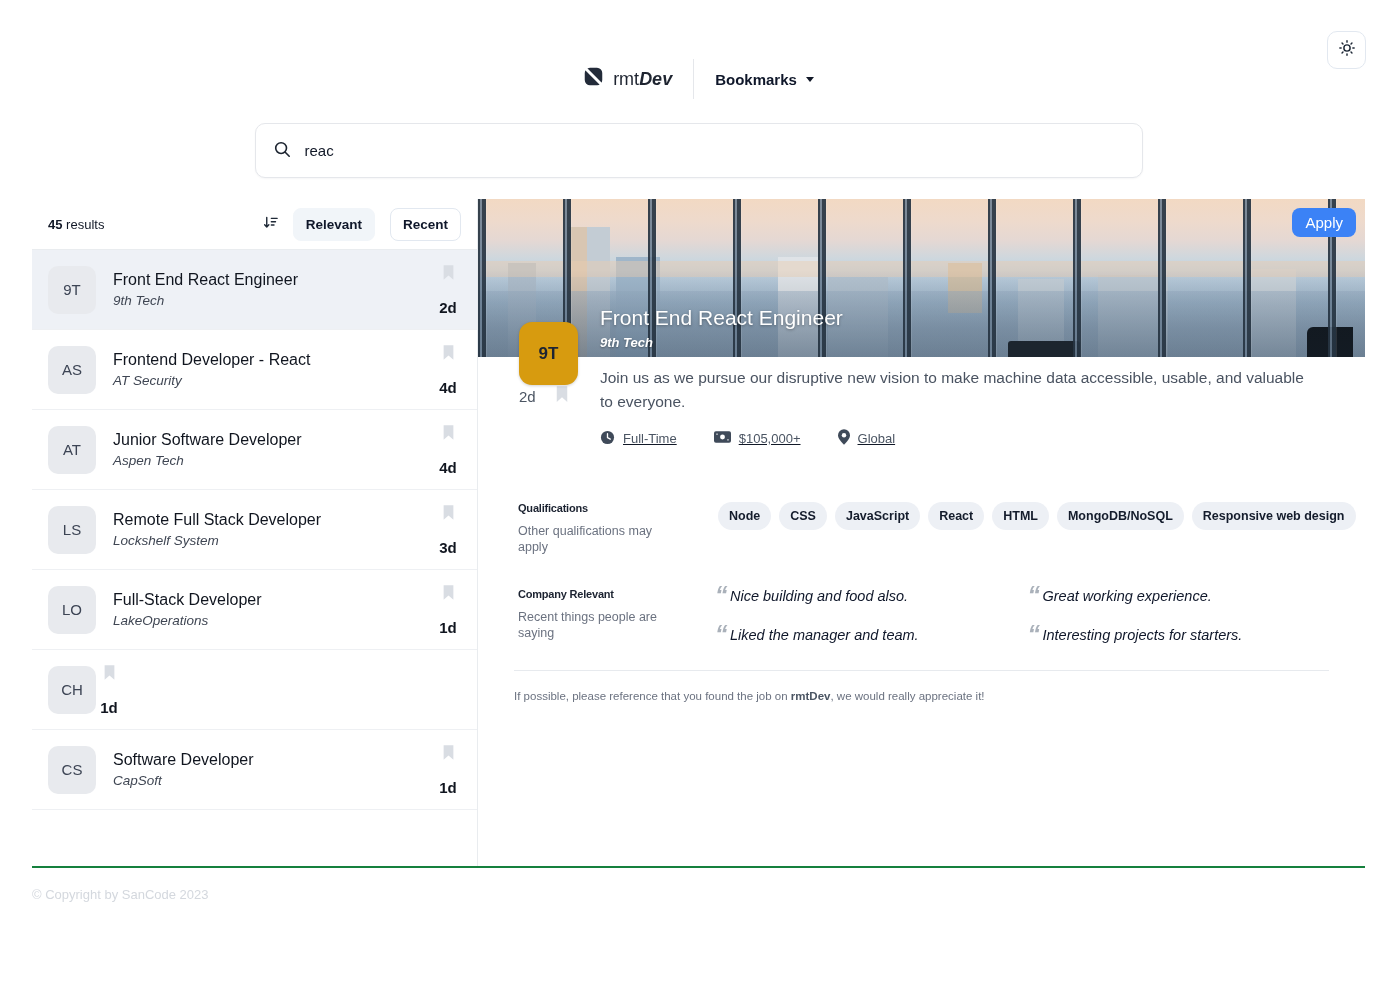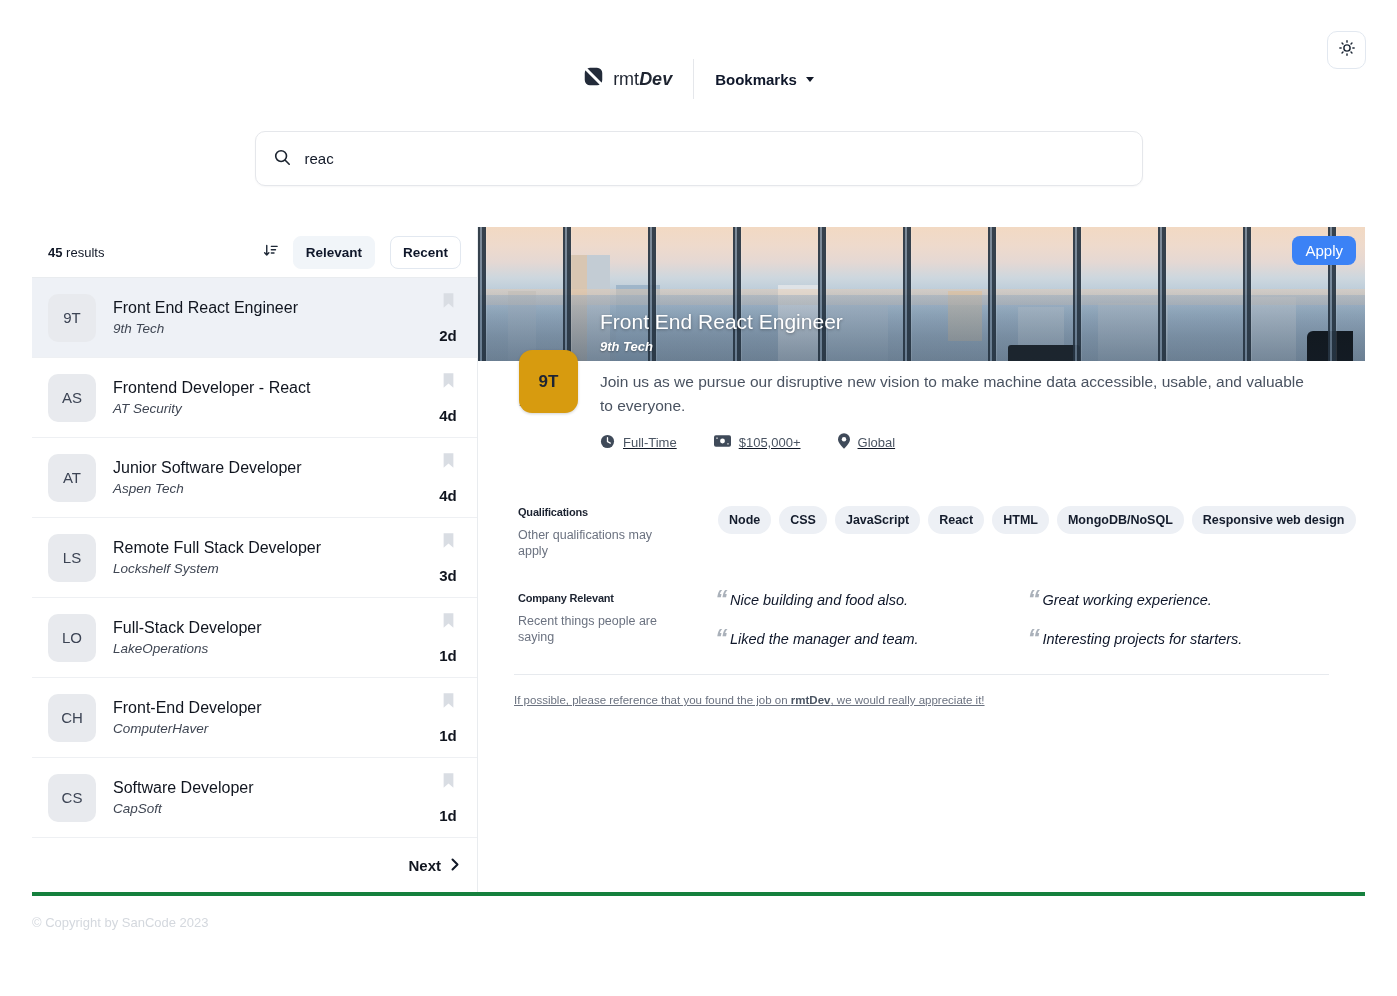--- a/index.html
+++ b/index.html
@@ -20,32 +20,32 @@
     display:flex; justify-content:center; align-items:center; padding-top:59px;
   }
   .brand { display:flex; align-items:center; gap:9px; font-size:18px; color:#1e2430; cursor:pointer; }
   .brand .suffix { font-weight:700; font-style:italic; }
   .header-divider { width:1px; height:40px; background:#e5e7eb; margin:0 21px; }
   .bookmarks { display:flex; align-items:center; gap:9px; font-weight:600; font-size:15px; color:#0f172a; cursor:pointer; }
   .caret-down { width:0; height:0; border-left:4.5px solid transparent; border-right:4.5px solid transparent; border-top:5.5px solid #111827; }
 
   
   .search-wrap {
-    width:888px; height:55px; margin:32px auto 0; background:#fff;
+    width:888px; height:55px; margin:24px auto 0; background:#fff;
     border:1px solid #e5e7eb; border-radius:10px;
     display:flex; align-items:center; padding:0 17px; gap:12px;
     box-shadow:0 1px 2px rgba(16,24,40,0.04);
   }
   .search-wrap input {
     border:none; outline:none; flex:1; font-size:15px; color:#111827;
     font-family:inherit; background:transparent;
   }
 
   
-  .main { display:flex; margin:41px 32px 0; height:669px; border-bottom:4px solid #15803d; }
+  .main { display:flex; margin:21px 32px 0; height:669px; border-bottom:2px solid #15803d; }
   .sidebar { width:446px; flex-shrink:0; border-right:1px solid #e9ecef; display:flex; flex-direction:column; }
   .detail { flex:1; min-width:0; position:relative; }
 
   
   .results-header { height:51px; flex-shrink:0; display:flex; align-items:center; padding:0 16px; border-bottom:1px solid #e9ecef; }
   .results-count { font-size:13px; color:#111827; }
   .results-count .cnt { font-weight:700; }
   .sort-controls { margin-left:auto; display:flex; align-items:center; gap:14px; }
   .sort-buttons { display:flex; gap:15px; }
   .sort-btn {
@@ -72,21 +72,21 @@
   .bm-icon { display:block; }
   .jdays { font-size:15px; font-weight:700; color:#10151f; }
 
   .next-row {
     flex:1; display:flex; align-items:center; justify-content:flex-end;
     padding-right:18px; gap:10px; font-size:15px; font-weight:700; color:#10151f; cursor:pointer;
   }
 
   
   .hero {
-    height:134px; position:relative; overflow:hidden;
+    height:158px; position:relative; overflow:hidden;
     background:linear-gradient(180deg,#f2d9c3 0%,#eedacc 14%,#e5d8d3 26%,#cdd7de 38%,#b5c8d8 52%,#a3bacd 66%,#9db0c2 82%,#a6b6c4 100%);
   }
   .hb { position:absolute; }
   .b1 { left:90px;  top:28px; width:42px; height:145px; background:linear-gradient(90deg,#d8c6b2 0 45%,#c3ccd4 45%); }
   .b2 { left:138px; top:58px; width:44px; height:115px; background:#9fb6ca; }
   .b3 { left:300px; top:58px; width:40px; height:115px; background:#dfe3e7; }
   .b4 { left:350px; top:78px; width:60px; height:95px;  background:#b3c2cf; }
   .b5 { left:470px; top:64px; width:34px; height:50px;  background:#cdbfa9; }
   .b6 { left:620px; top:76px; width:70px; height:97px;  background:#bcc8d2; }
   .b7 { left:768px; top:70px; width:50px; height:103px; background:#c9d2d9; }
@@ -135,21 +135,21 @@
   .section-h { font-size:11px; font-weight:700; color:#1b2230; letter-spacing:-0.2px; }
   .section-sub { font-size:12.5px; color:#6b7280; margin-top:9px; max-width:150px; line-height:16px; }
   .tags { flex:1; display:flex; flex-wrap:nowrap; gap:8px; align-items:flex-start; }
   .tag { background:#edf0f5; border-radius:999px; padding:7px 11px; font-size:12.5px; font-weight:700; color:#141c2c; white-space:nowrap; }
   .reviews-grid { flex:1; display:grid; grid-template-columns:1fr 1fr; column-gap:14px; row-gap:23px; align-content:start; }
   .review { font-style:italic; color:#0f172a; font-size:14.5px; position:relative; padding-left:12px; }
   .quote-mark { position:absolute; left:-3px; top:-7px; font-size:25px; font-weight:700; color:#aab1ba; font-style:italic; }
   .quote-mark::before { content:"\201C"; }
 
   .divider { border:none; border-top:1px solid #e7eaee; margin:27px 36px 0; }
-  .detail-note { padding:19px 36px 0; font-size:11.5px; color:#6b7280;text-decoration:underline; }
+  .detail-note { padding:19px 36px 0; font-size:11.5px; color:#6b7280; }
   .detail-note .brand-bold { font-weight:700; color:#4b5563; }
 
   .copyright { margin:19px 0 0 32px; font-size:13px; color:#d4d8de; }
 </style>
 </head>
 <body>
 
 <div class="theme-toggle">
   <span>
     <svg width="22" height="22" viewBox="0 0 24 24" fill="none" stroke="#1f2937" stroke-width="1.6" stroke-linecap="round">
@@ -286,24 +286,20 @@
               <svg width="13" height="17" viewBox="0 0 16 20">
                 <path d="M2 1h12v18l-6-5.2L2 19z" fill="#d9dde3"></path>
               </svg>
             </span>
             <div class="jdays">1d</div>
           </div>
         </div>
 
         <div class="job-item">
           <div class="jbadge">CH</div>
-          <div class="jmid">
-            <div class="jtitle">Front-End Developer</div>
-            <div class="jcompany">ComputerHaver</div>
-          </div>
           <div class="jright">
             <span class="bm-icon">
               <svg width="13" height="17" viewBox="0 0 16 20">
                 <path d="M2 1h12v18l-6-5.2L2 19z" fill="#d9dde3"></path>
               </svg>
             </span>
             <div class="jdays">1d</div>
           </div>
         </div>
 
@@ -317,28 +313,20 @@
             <span class="bm-icon">
               <svg width="13" height="17" viewBox="0 0 16 20">
                 <path d="M2 1h12v18l-6-5.2L2 19z" fill="#d9dde3"></path>
               </svg>
             </span>
             <div class="jdays">1d</div>
           </div>
         </div>
       </div>
 
-    <div class="next-row">
-      <span>Next</span>
-      <span>
-        <svg width="8" height="13" viewBox="0 0 8 12" fill="none" stroke="#111827" stroke-width="2" stroke-linecap="round" stroke-linejoin="round">
-            <path d="M1.5 1l5 5-5 5"></path>
-          </svg>
-      </span>
-    </div>
   </div>
 
   <div class="detail">
     <div class="hero">
       <div class="hb b8"></div>
       <div class="hb b1"></div>
       <div class="hb b2"></div>
       <div class="hb b3"></div>
       <div class="hb b4"></div>
       <div class="hb b5"></div>

